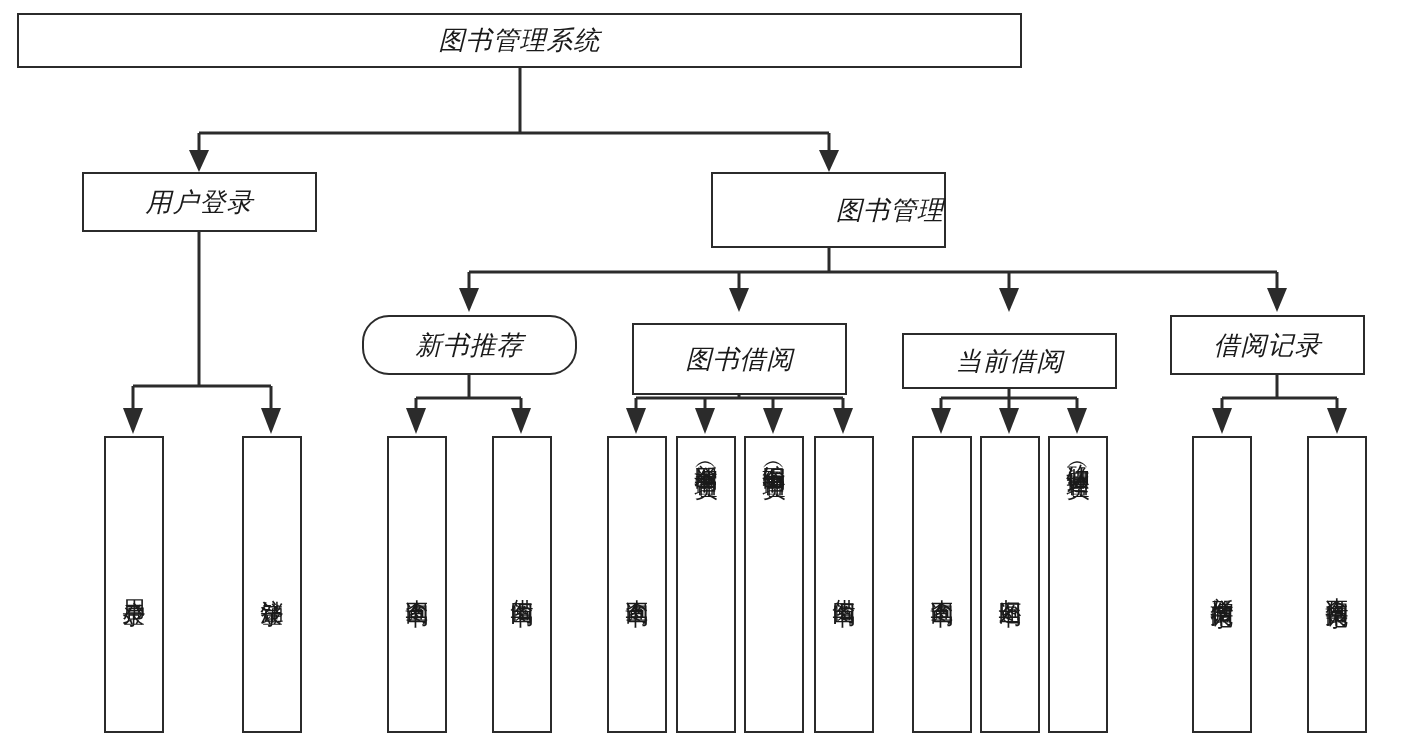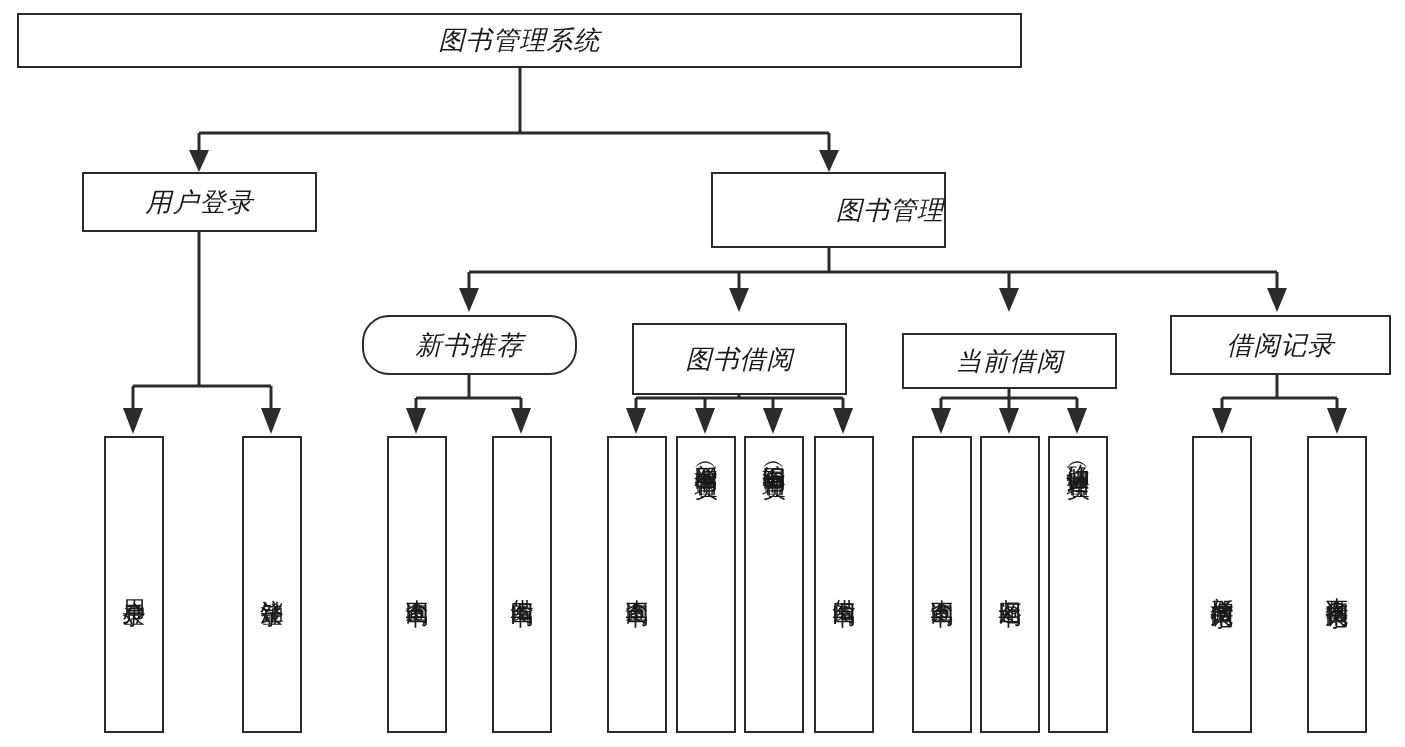--- a/index.html
+++ b/index.html
@@ -162,21 +162,21 @@
   </div>
 
   <div class="node node-h" style="left:632px; top:315px; width:215px; height:72px;margin-top:8px;">
     <span>图书借阅</span>
   </div>
 
   <div class="node node-h" style="left:902px; top:315px; width:215px; height:56px;margin-top:18px;">
     <span>当前借阅</span>
   </div>
 
-  <div class="node node-h" style="left:1170px; top:315px; width:221px; height:60px;">
+  <div class="node node-h" style="left:1170px; top:315px; width:195px; height:60px;">
     <span>借阅记录</span>
   </div>
 
   <div class="node node-v" style="left:104px; top:436px; width:60px; height:297px;">
     <span class="vlabel">用户登录</span>
   </div>
 
   <div class="node node-v" style="left:242px; top:436px; width:60px; height:297px;">
     <span class="vlabel">注销登录</span>
   </div>

